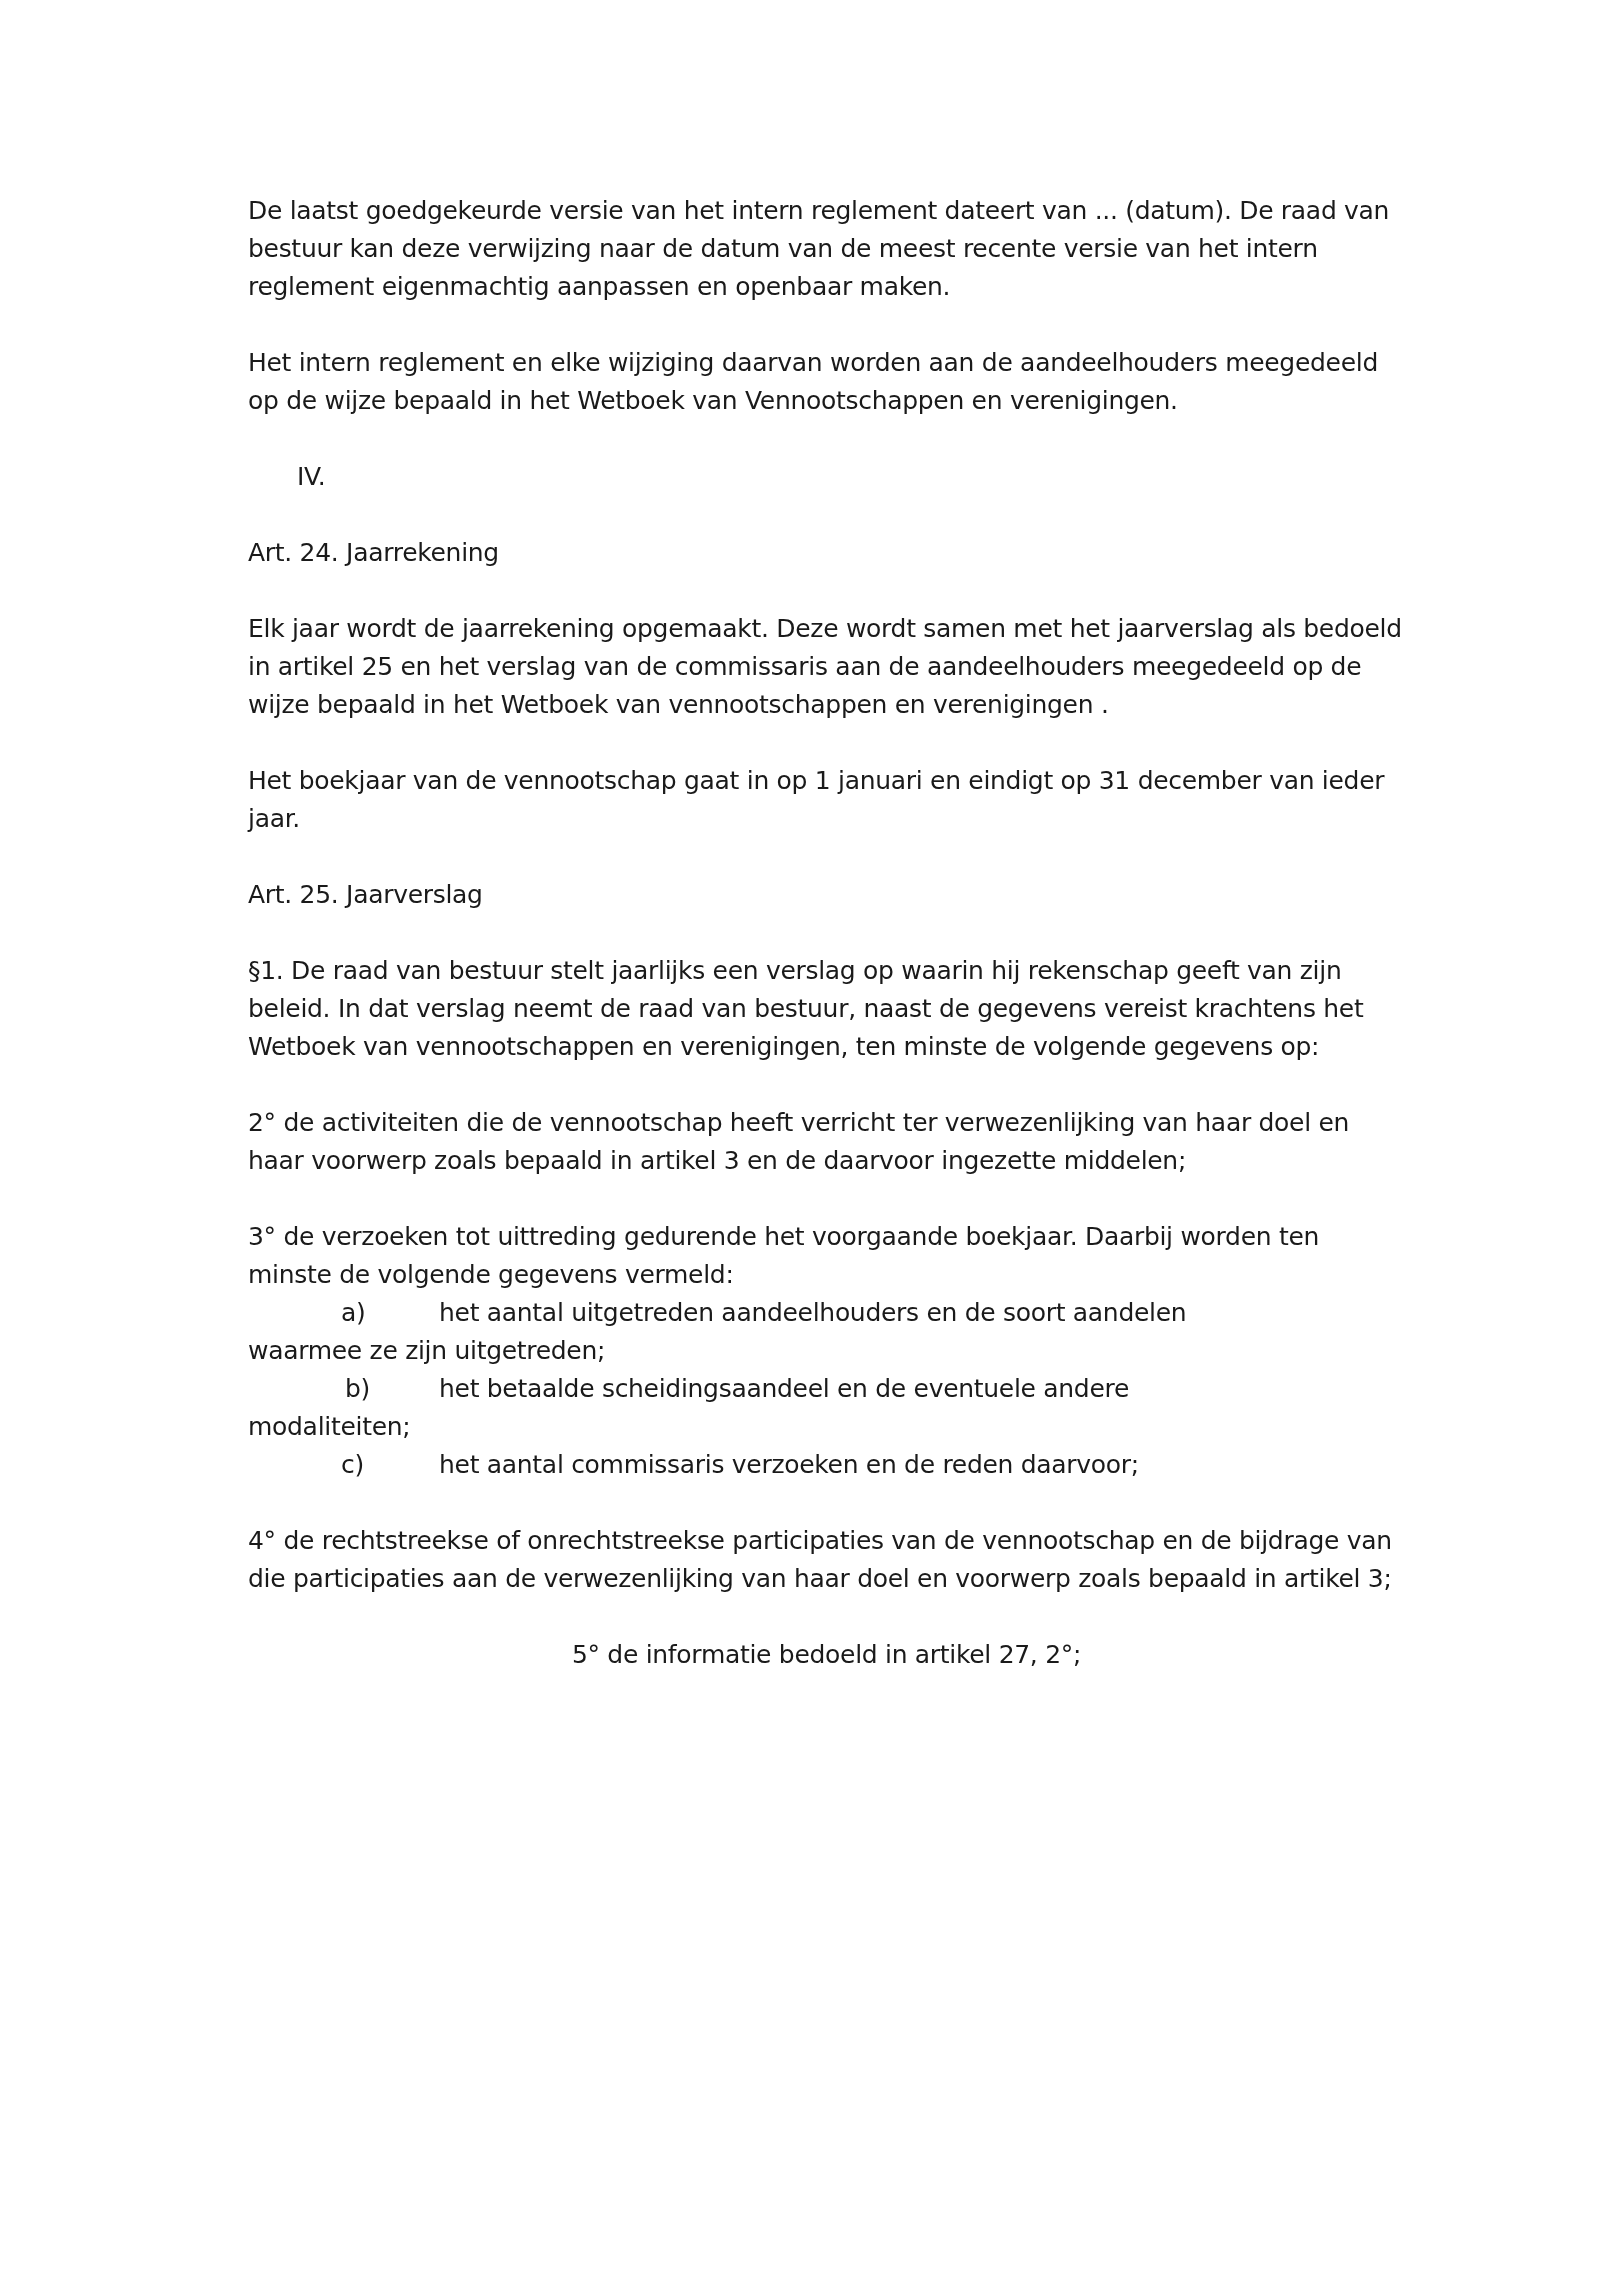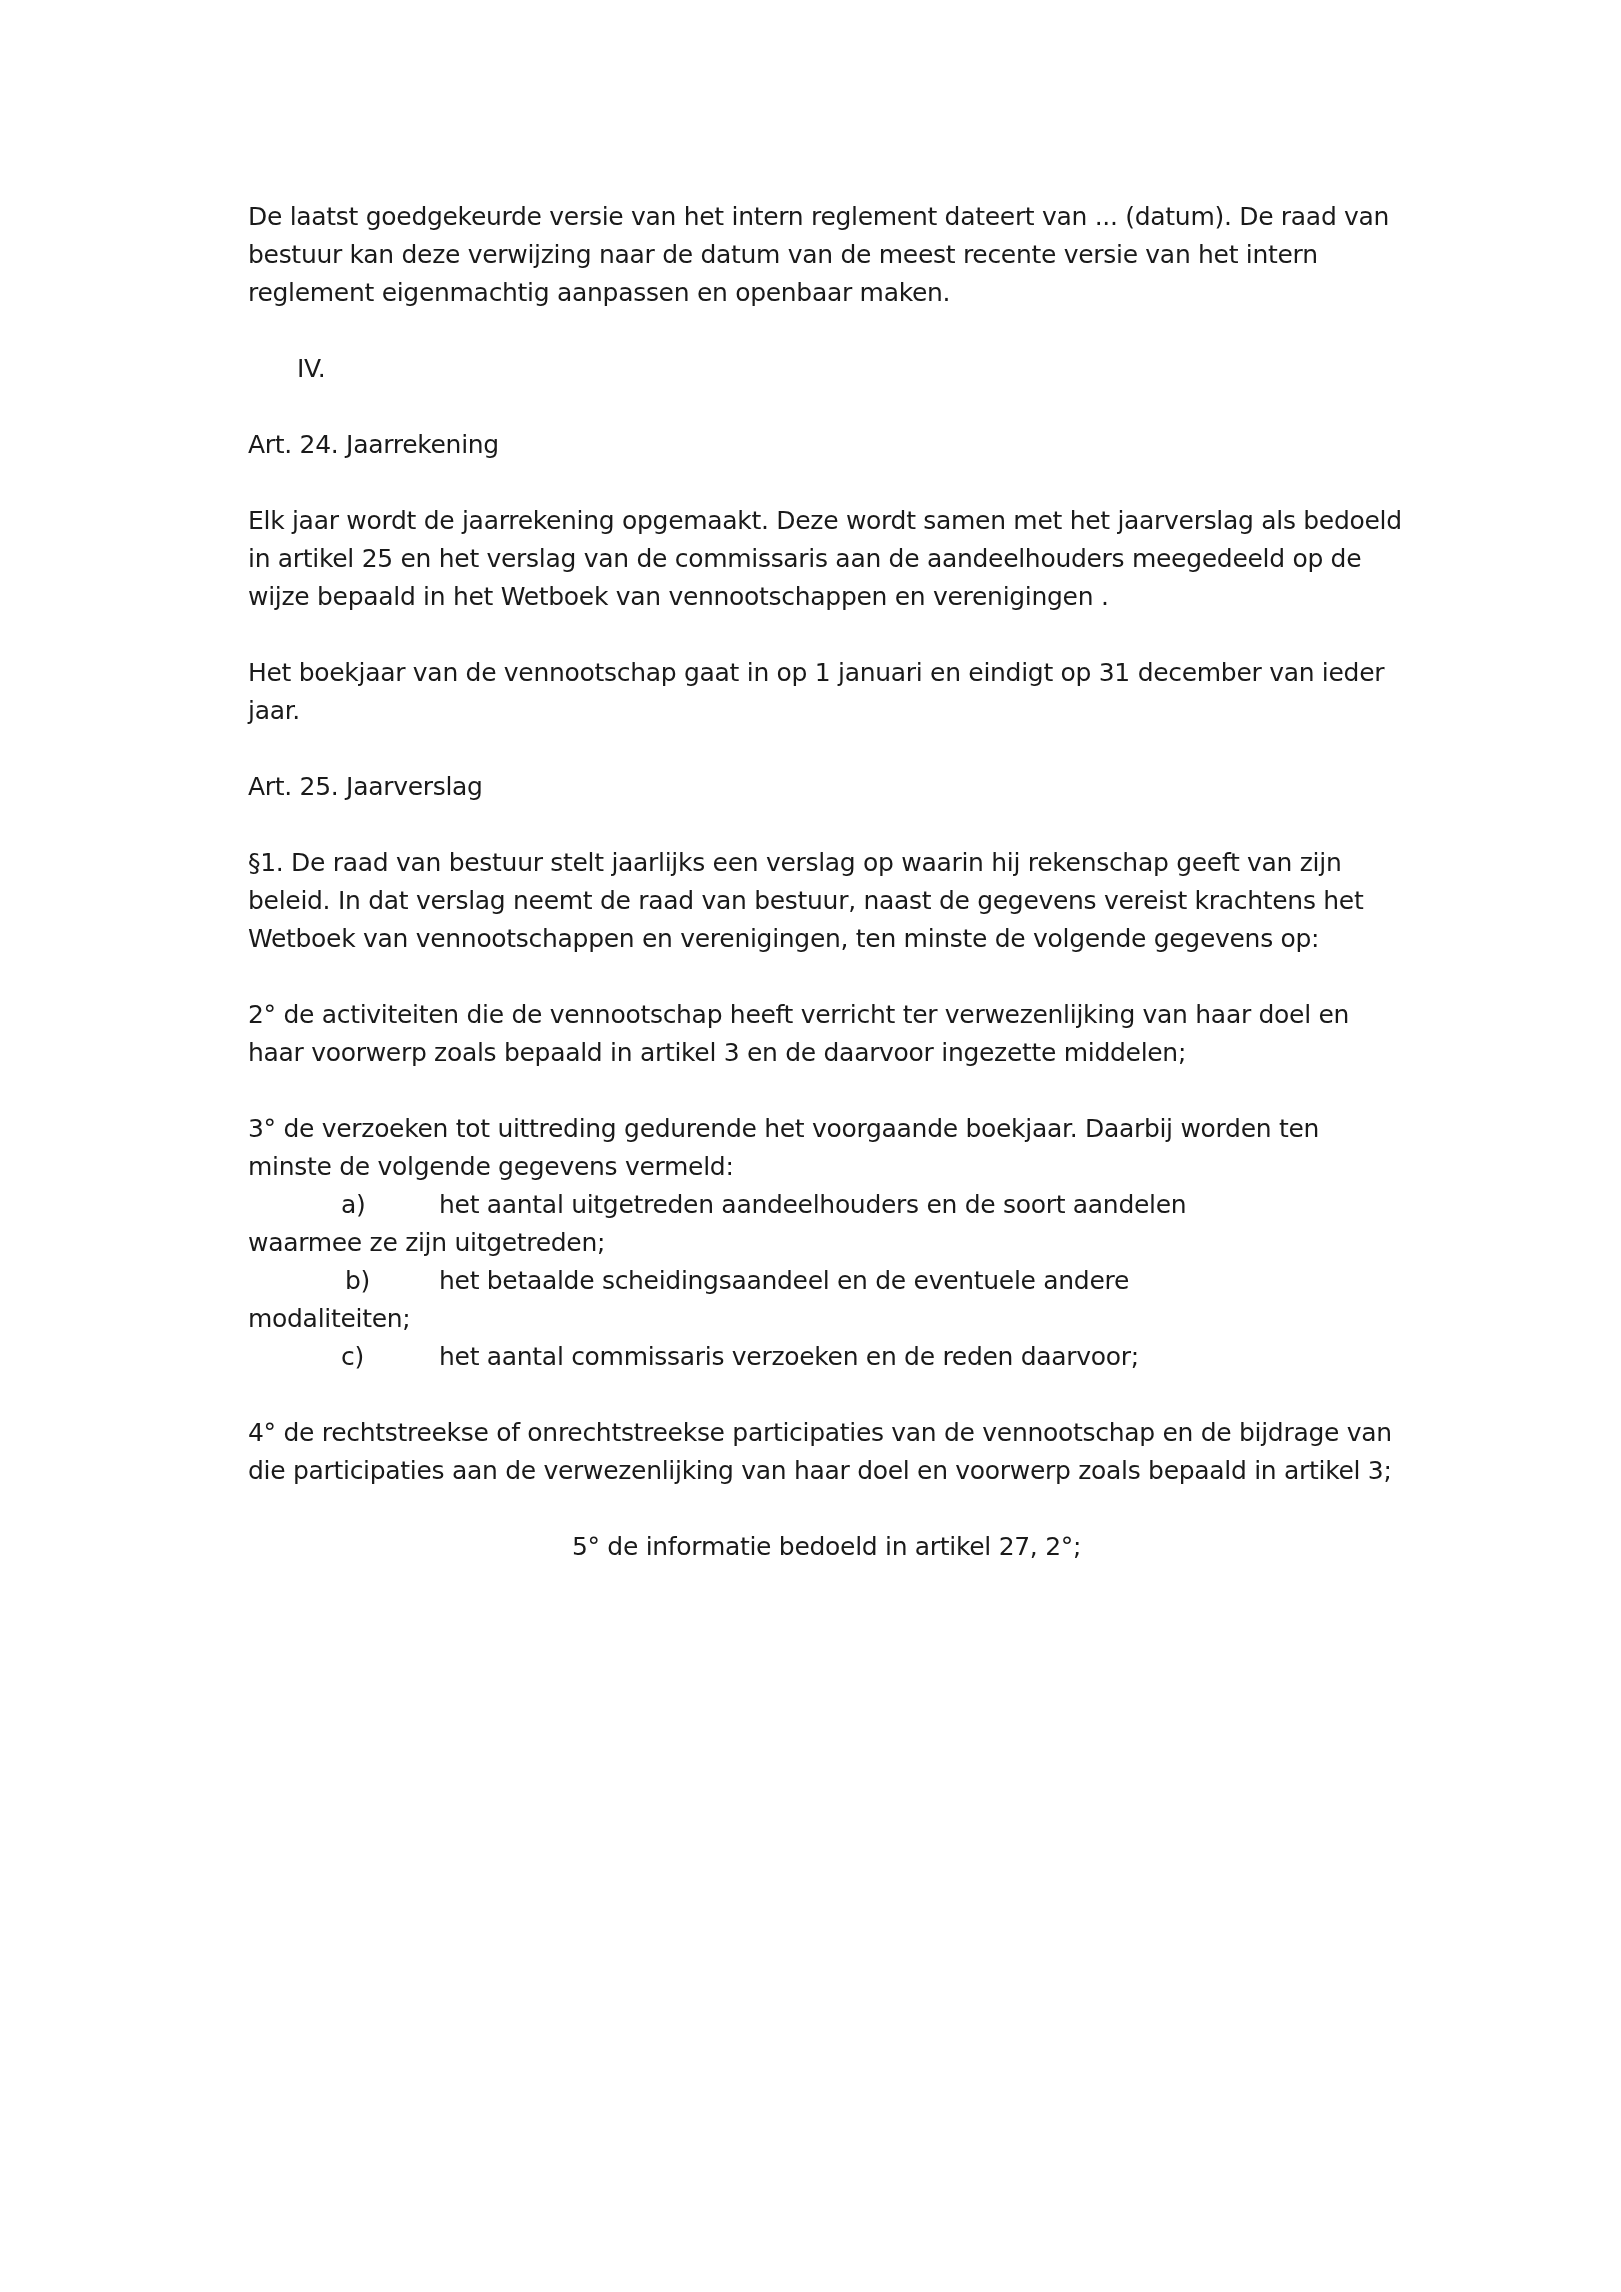--- a/index.html
+++ b/index.html
@@ -1,36 +1,37 @@
 <!DOCTYPE html>
 <html><head>
   <meta charset="utf-8">
   <style>
     html, body { margin: 0; padding: 0; background: #ffffff; }
     body { width: 1621px; height: 2293px; position: relative; overflow: hidden; }
     .page {
-      position: absolute; left: 248px; top: 198px; width: 1157px;
+      position: absolute; left: 248px; top: 192px; width: 1157px;
       font-family: "DejaVu Sans", sans-serif;
       font-size: 25px; line-height: 38px; color: #1a1a1a;
       letter-spacing: -0.3px;
     }
     .p { margin: 0 0 38px 0; }
     .heading-row { display: flex; margin: 0 0 38px 0; }
     .heading-num { width: 98px; padding-left: 49px; flex: none; }
     .heading-text { flex: 1; }
     .sub-first { display: block; }
     .sub-label { display: inline-block; width: 98px; padding-left: 93px; }
     .sub-label.b { padding-left: 97px; width: 94px; }
     .nomargin { margin-bottom: 0; text-align: center; }
   </style>
 </head>
 <body>
 
 <div class="page">
   <p class="p">De laatst goedgekeurde versie van het intern reglement dateert van ... (datum). De raad van bestuur kan deze verwijzing naar de datum van de meest recente versie van het intern reglement eigenmachtig aanpassen en openbaar maken.</p>
+  <p class="p">Het intern reglement en elke wijziging daarvan worden aan de aandeelhouders meegedeeld op de wijze bepaald in het Wetboek van Vennootschappen en verenigingen.</p>
 
   <div class="heading-row">
     <span class="heading-num">IV.</span>
   </div>
 
   <p class="p">Art. 24. Jaarrekening</p>
   <p class="p">Elk jaar wordt de jaarrekening opgemaakt. Deze wordt samen met het jaarverslag als bedoeld in artikel 25 en het verslag van de commissaris aan de aandeelhouders meegedeeld op de wijze bepaald in het Wetboek van vennootschappen en verenigingen .</p>
   <p class="p">Het boekjaar van de vennootschap gaat in op 1 januari en eindigt op 31 december van ieder jaar.</p>
 
   <p class="p">Art. 25. Jaarverslag</p>

